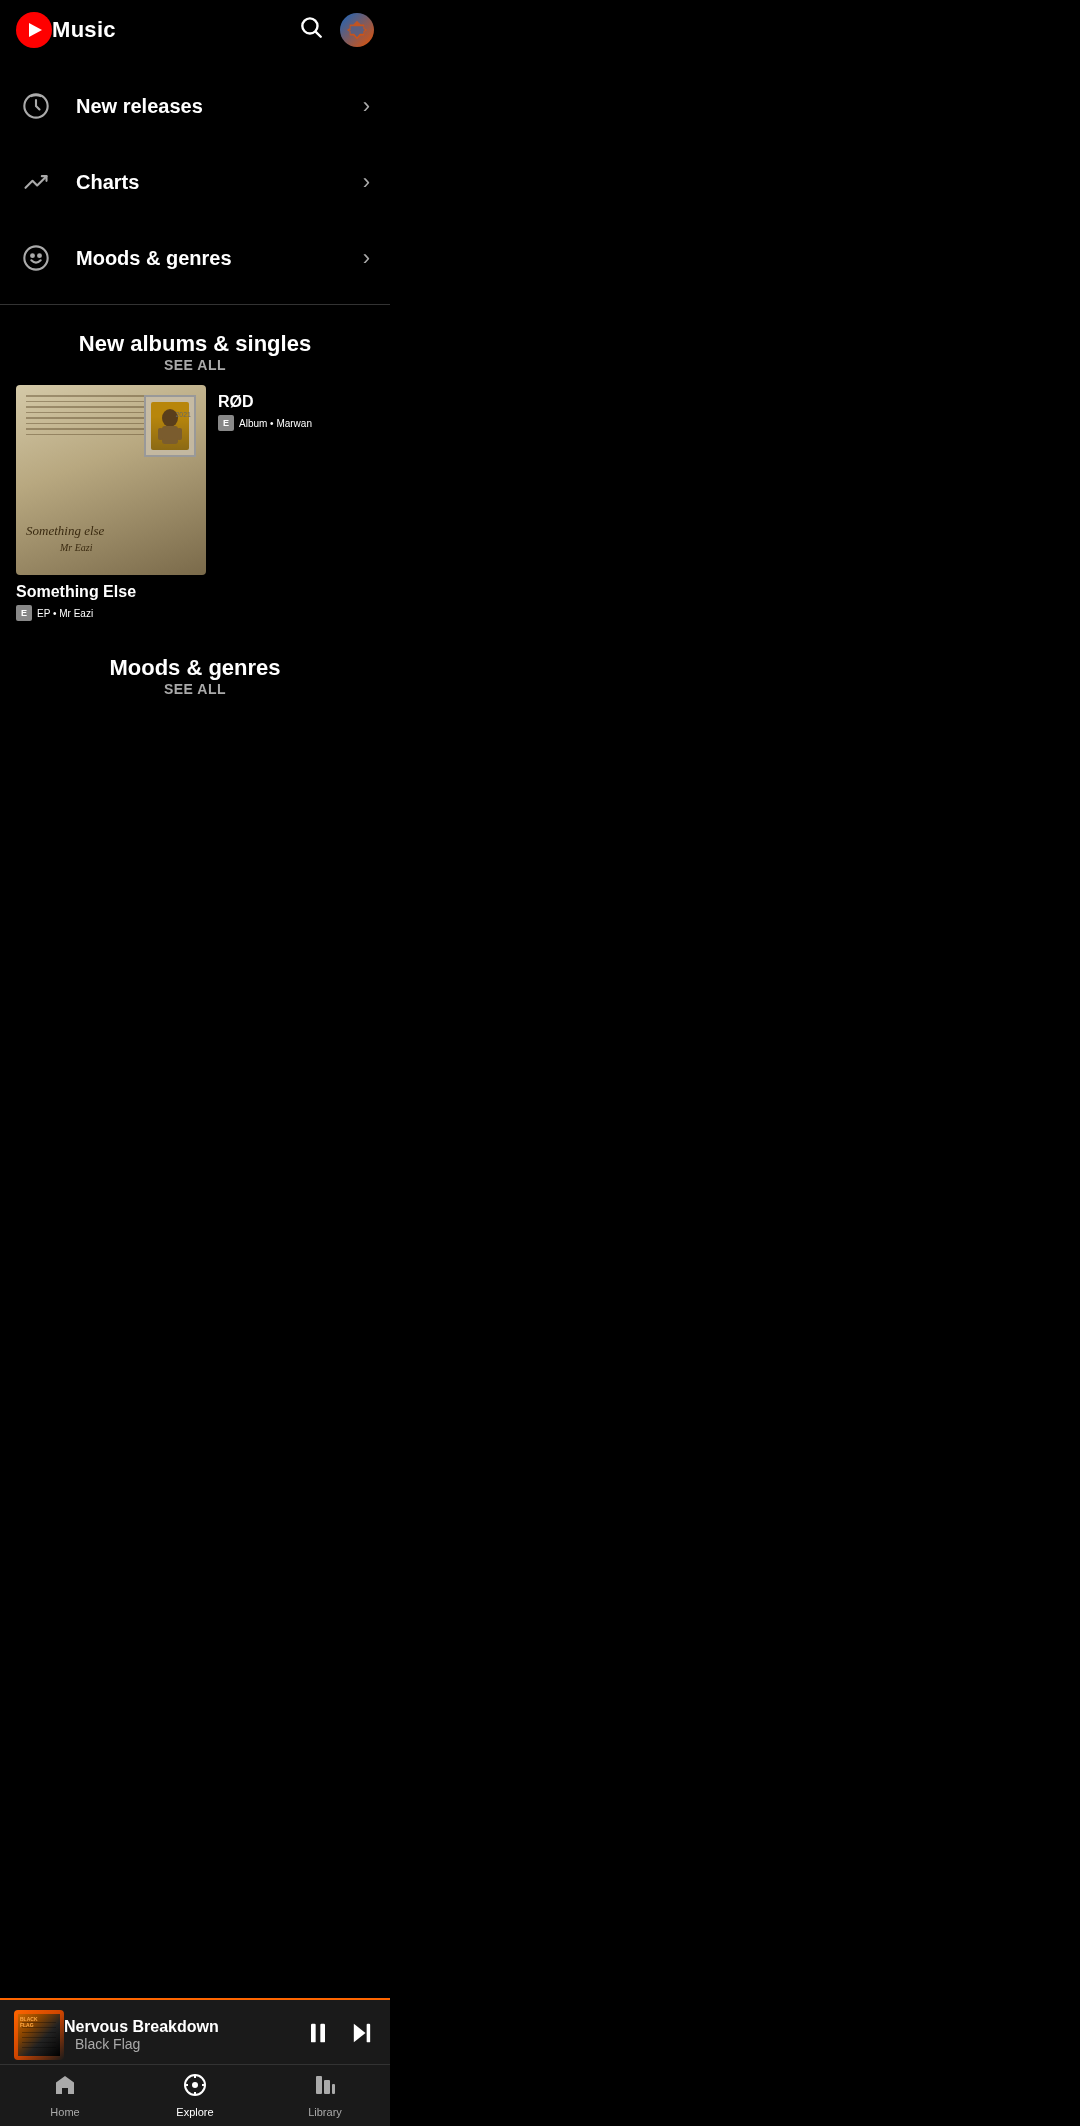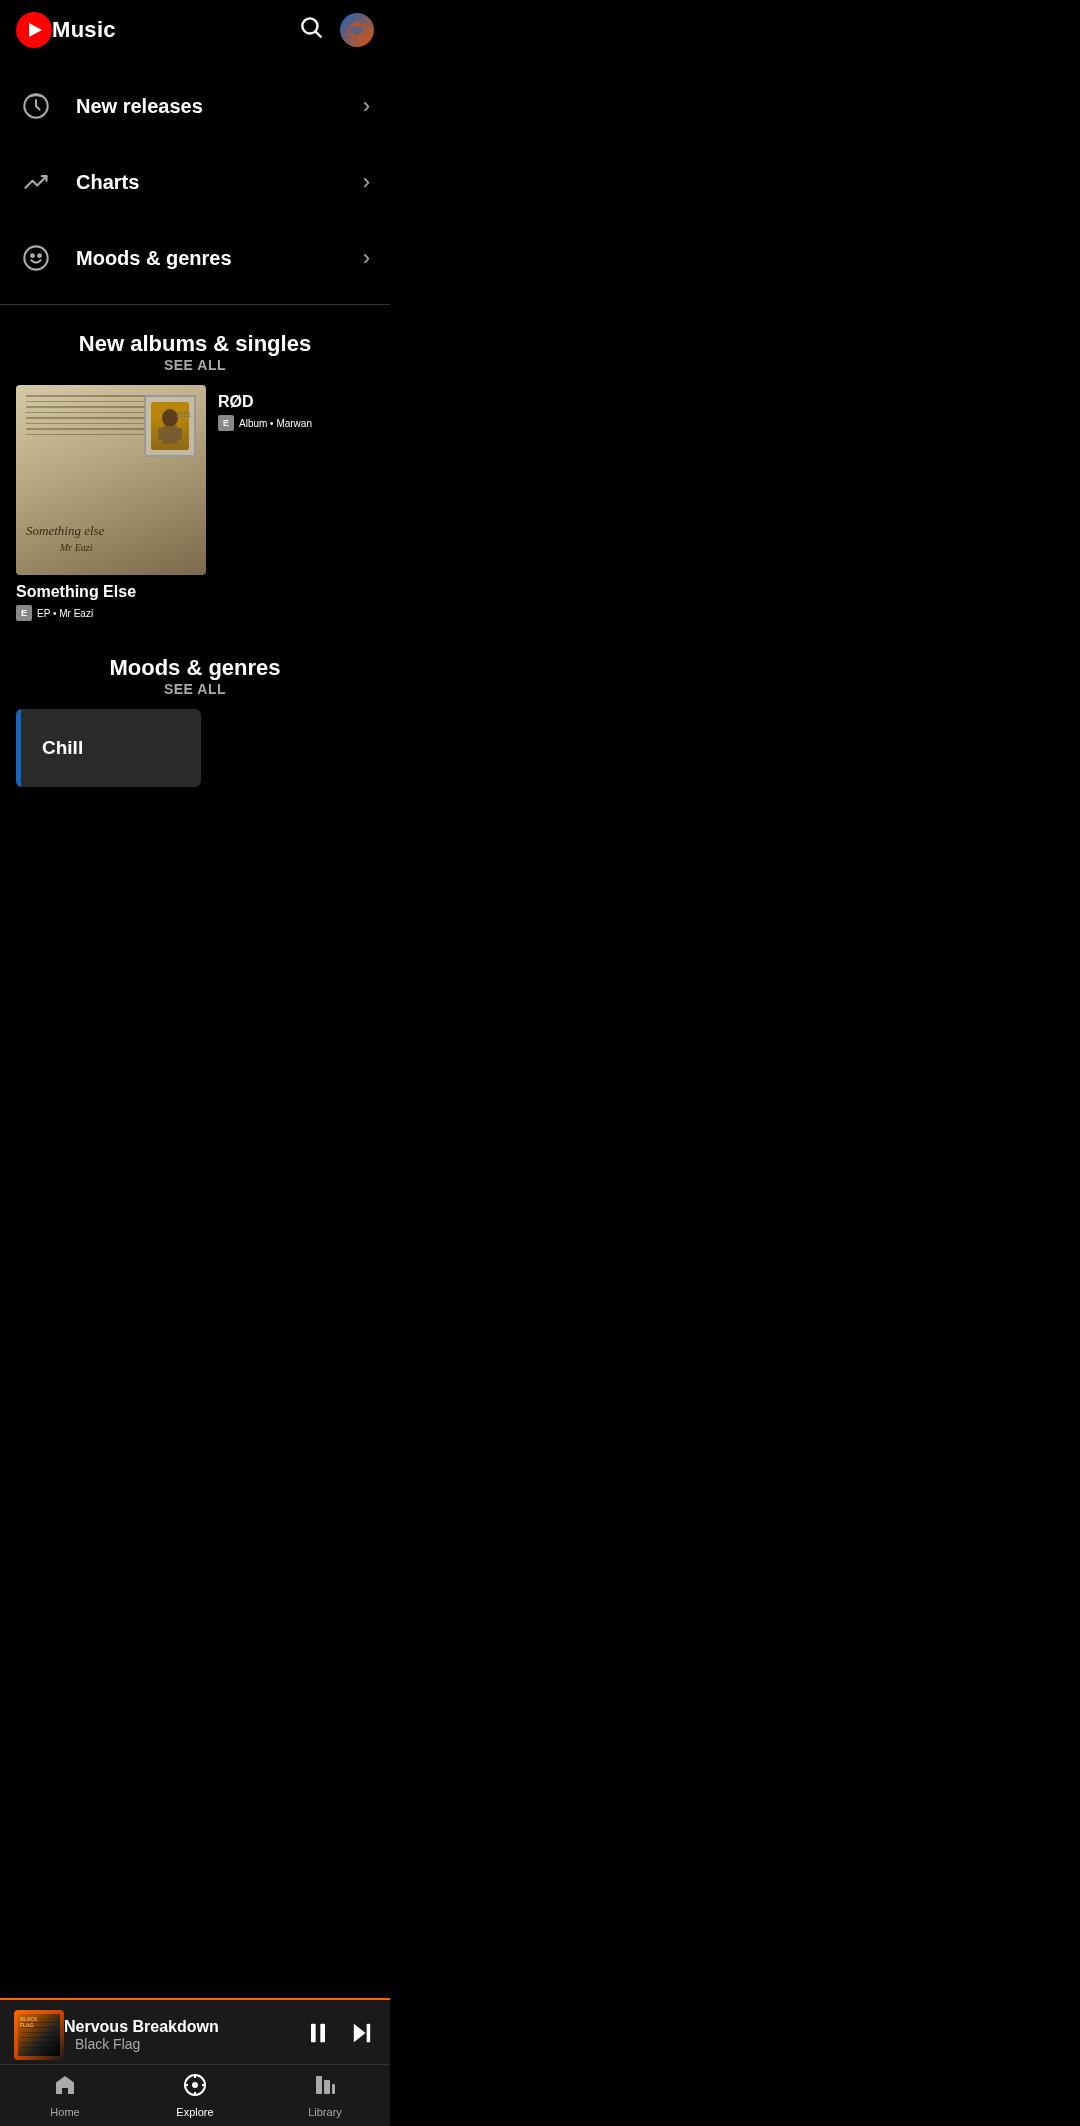--- a/index.html
+++ b/index.html
@@ -580,24 +580,20 @@
 </section>
 
 <section>
   <div class="section-header">
     <span class="section-title">Moods &amp; genres</span>
     <span class="see-all-btn">SEE ALL</span>
   </div>
 
   <div class="moods-scroll">
 
-    <div class="mood-card mood-card-blue">
-      <div class="mood-accent"></div>
-      <span class="mood-label">Chill</span>
-    </div>
 
 
   </div>
 </section>
 
 <div style="height:120px;"></div>
 
 <div class="now-playing">
   <div class="now-playing-art">
     <div class="now-playing-art-inner">

